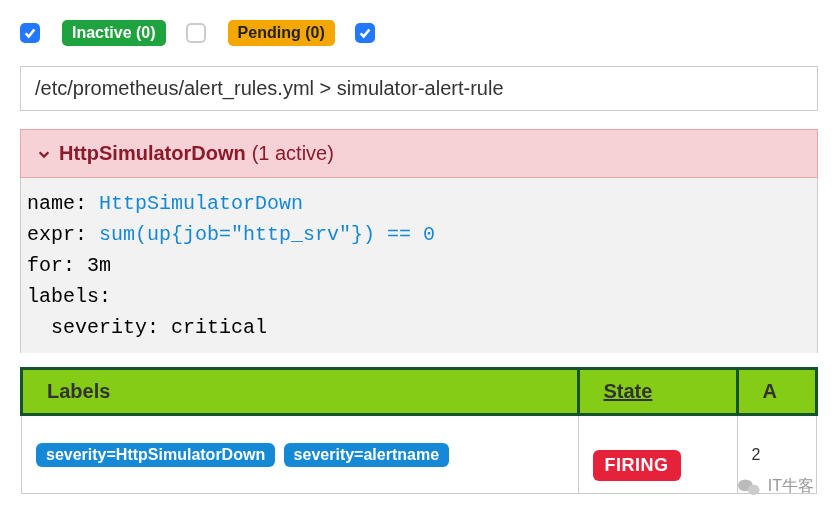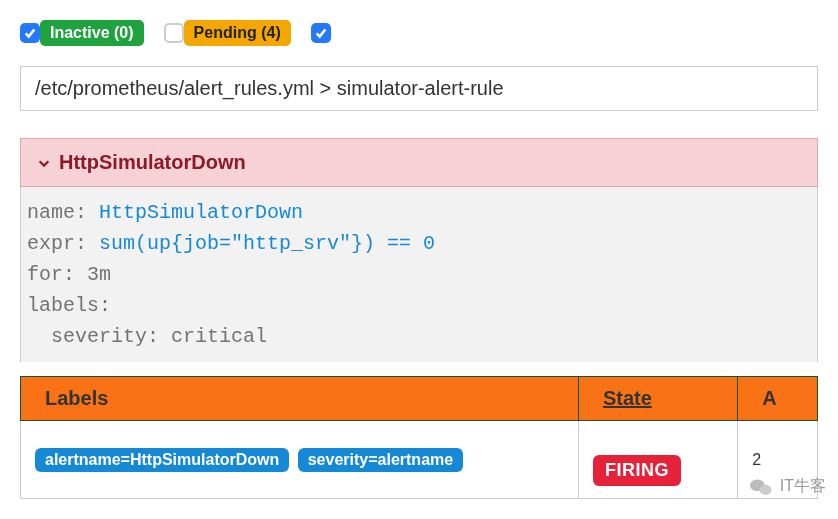--- a/index.html
+++ b/index.html
@@ -17,21 +17,21 @@
     }
     .filter-row {
       display: flex;
       gap: 20px;
       align-items: center;
       margin-bottom: 20px;
     }
     .filter-item {
       display: flex;
       align-items: center;
-      gap: 0;
+      gap: 22px;
     }
     .checkbox {
       width: 20px;
       height: 20px;
       border-radius: 5px;
       display: flex;
       align-items: center;
       justify-content: center;
       cursor: pointer;
     }
@@ -63,21 +63,21 @@
       background: #f3a700;
       color: #222;
     }
     .status-red {
       background: #e6223a;
     }
     .breadcrumb-bar {
       border: 1px solid #ccc;
       padding: 10px 14px;
       font-size: 20px;
-      margin-bottom: 27px;
+      margin-bottom: 18px;
     }
     .alert-header {
       background: #f6d2d6;
       border: 1px solid #e6a5ab;
       padding: 12px 14px;
       color: #8b1a2b;
       font-size: 20px;
       display: flex;
       align-items: center;
       gap: 6px;
@@ -107,39 +107,39 @@
       padding: 10px 6px;
       font-family: 'Courier New', Consolas, monospace;
       font-size: 20px;
       line-height: 1.55;
       white-space: pre;
       border-left: 1px solid #ccc;
       border-right: 1px solid #ccc;
       margin-bottom: 14px;
     }
     .code-key {
-      color: #737373;
+      color: #000000;
     }
     .code-name {
       color: #1589d6;
     }
     .code-expr {
       color: #1589d6;
     }
     .table {
       width: 100%;
       border-collapse: collapse;
     }
     .table th {
       text-align: left;
       padding: 10px 24px;
-      border: 1px solid #14532d;
-      font-weight: 700;
-      font-size: 20px;
-      background: #f97316;
+      border: 3px solid #14532d;
+      font-weight: 700;
+      font-size: 20px;
+      background: #84cc16;
     }
     .table td {
       padding: 12px 14px;
       border: 1px solid #ccc;
       vertical-align: middle;
     }
     .label-pill {
       display: inline-block;
       background: #1589d6;
       color: #fff;
@@ -156,21 +156,21 @@
       padding: 5px 12px;
       border-radius: 6px;
       font-weight: 700;
       font-size: 18px;
       letter-spacing: 0.5px;
       margin-top: 22px;
     }
     .watermark {
       position: fixed;
       bottom: 22px;
-      right: 12px;
+      right: 24px;
       display: flex;
       align-items: center;
       gap: 8px;
       color: #999;
       font-size: 16px;
     }
     .watermark-icon {
       width: 22px;
       height: 18px;
       display: inline-block;
@@ -186,60 +186,61 @@
   <div class="filter-item">
     <span class="checkbox checked">
       <svg viewBox="0 0 16 16">
           <polyline points="3,8.5 6.5,12 13,4"></polyline>
         </svg>
     </span>
     <span class="status-badge status-green">Inactive (0)</span>
   </div>
   <div class="filter-item">
     <span class="checkbox unchecked"></span>
-    <span class="status-badge status-orange">Pending (4)</span>
+    <span class="status-badge status-orange">Pending (0)</span>
   </div>
   <div class="filter-item">
     <span class="checkbox checked">
       <svg viewBox="0 0 16 16">
           <polyline points="3,8.5 6.5,12 13,4"></polyline>
         </svg>
     </span>
   </div>
 </div>
 
 <div class="breadcrumb-bar">/etc/prometheus/alert_rules.yml &gt; simulator-alert-rule</div>
 
 <div class="alert-header">
   <span class="chevron">
     <svg viewBox="0 0 16 16">
         <polyline points="3,6 8,11 13,6"></polyline>
       </svg>
   </span>
   <span class="alert-name">HttpSimulatorDown</span>
+  <span class="alert-count">(1 active)</span>
 </div>
 
 <div class="alert-rule-code"><span class="code-key">name: </span><span class="code-name">HttpSimulatorDown</span>
 <span class="code-key">expr: </span><span class="code-expr">sum(up{job="http_srv"}) == 0</span>
 <span class="code-key">for: 3m</span>
 <span class="code-key">labels:</span>
 <span class="code-key">  severity: critical</span></div>
 
 <table class="table">
   <thead>
     <tr>
       <th class="col-labels">Labels</th>
       <th class="col-state">State</th>
       <th class="col-last">A</th>
     </tr>
   </thead>
   <tbody>
     <tr>
       <td>
-        <span class="label-pill">alertname=HttpSimulatorDown</span>
+        <span class="label-pill">severity=HttpSimulatorDown</span>
         <span class="label-pill">severity=alertname</span>
       </td>
       <td>
         <span class="state-pill">FIRING</span>
       </td>
       <td>2</td>
     </tr>
   </tbody>
 </table>
 

